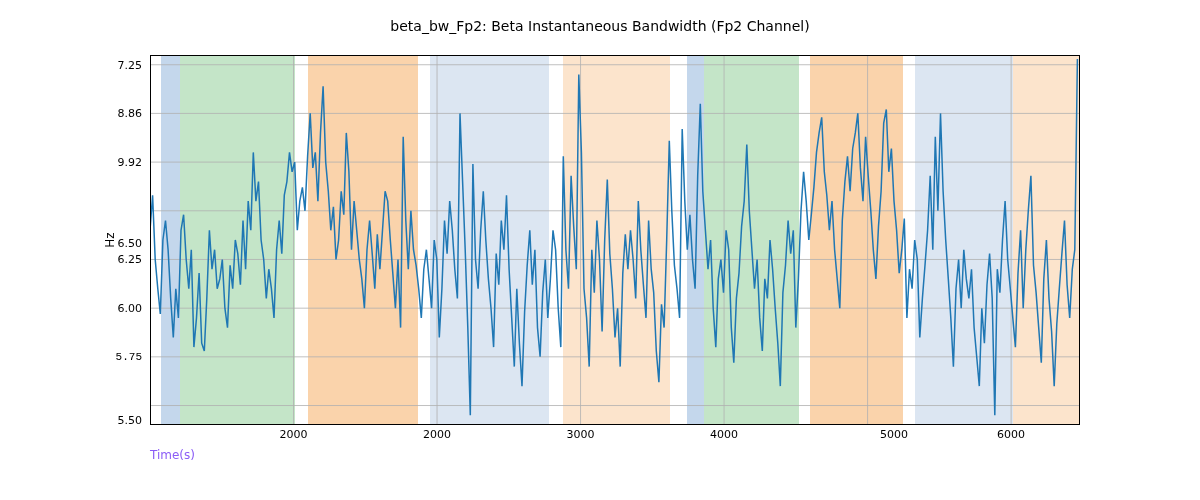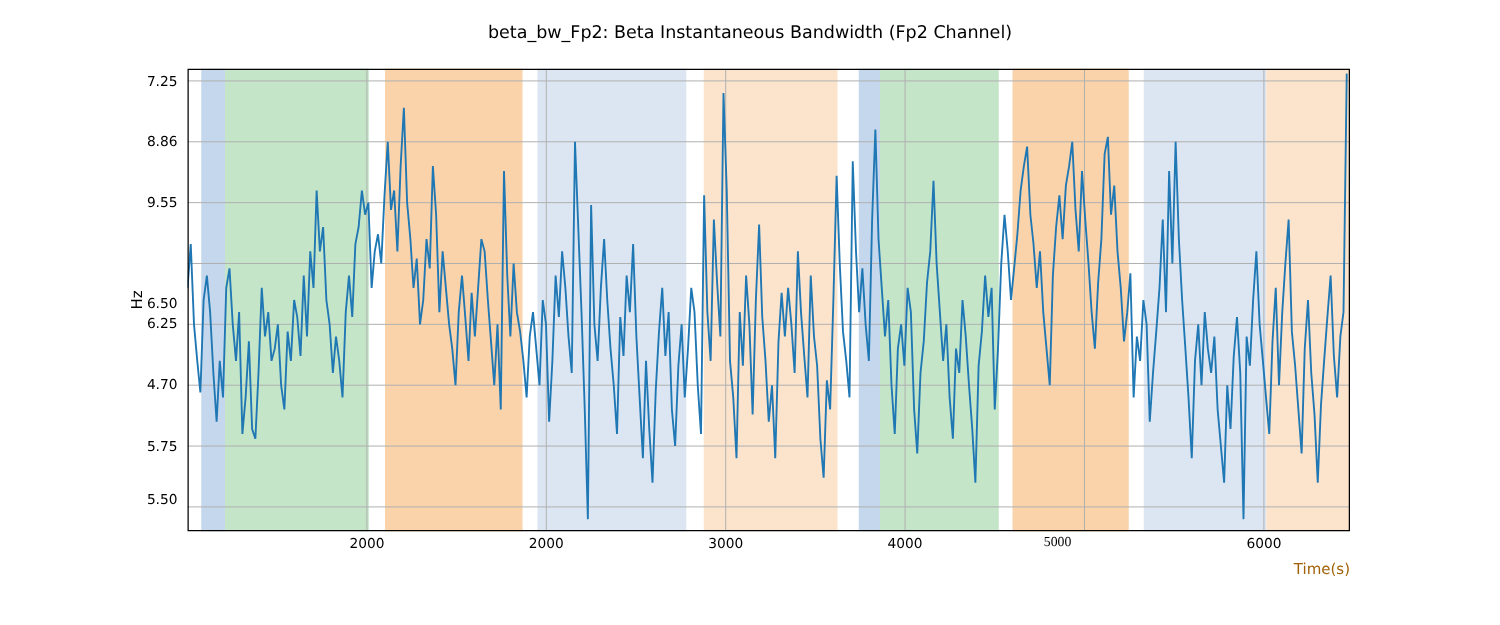--- a/index.html
+++ b/index.html
@@ -67,23 +67,23 @@
     fill: none;
     stroke: #1f77b4;
     stroke-width: 1.5;
     stroke-linejoin: miter;
   }
   .xlabel {
     position: absolute;
     left: 150px;
     top: 448px;
     width: 930px;
-    text-align: right;
+    text-align: left;
     font-size: 12px;
-    color: #a16207;
+    color: #8b5cf6;
   }
   .ylabel {
     position: absolute;
     left: 100px;
     top: 55px;
     width: 20px;
     height: 370px;
     display: flex;
     align-items: center;
     justify-content: center;
@@ -154,26 +154,26 @@
     <div class="plot-frame"></div>
   </div>
 
   <div class="xlabel">Time(s)</div>
 
   <div id="xticks">
       <div class="tick-label xtick" style="left: 293.519px;">2000</div>
       <div class="tick-label xtick" style="left: 437.037px;">2000</div>
       <div class="tick-label xtick" style="left: 580.556px;">3000</div>
       <div class="tick-label xtick" style="left: 724.074px;">4000</div>
-      <div class="tick-label xtick" style="left: 846px; font-family: Liberation Serif, serif;">5000</div>
+      <div class="tick-label xtick" style="left: 894px;">5000</div>
       <div class="tick-label xtick" style="left: 1011.11px; text-align: right;">6000</div>
     </div>
   <div id="yticks">
-      <div class="tick-label ytick" style="left: 102px; top: 400px;">5.50</div>
-      <div class="tick-label ytick" style="left: 102px; top: 356.842px;">5.75</div>
-      <div class="tick-label ytick" style="left: 102px; top: 308.158px;">4.70</div>
+      <div class="tick-label ytick" style="left: 102px; top: 420px;">5.50</div>
+      <div class="tick-label ytick" style="left: 102px; top: 356.842px; font-family: Liberation Mono, monospace;">5.75</div>
+      <div class="tick-label ytick" style="left: 102px; top: 308.158px;">6.00</div>
       <div class="tick-label ytick" style="left: 102px; top: 259.474px;">6.25</div>
       <div class="tick-label ytick" style="left: 102px; top: 210.789px; margin-top: 32px;">6.50</div>
-      <div class="tick-label ytick" style="left: 102px; top: 162.105px;">9.55</div>
+      <div class="tick-label ytick" style="left: 102px; top: 162.105px;">9.92</div>
       <div class="tick-label ytick" style="left: 102px; top: 113.421px;">8.86</div>
       <div class="tick-label ytick" style="left: 102px; top: 64.7368px;">7.25</div>
     </div>
 </div>
 
 </body></html>

